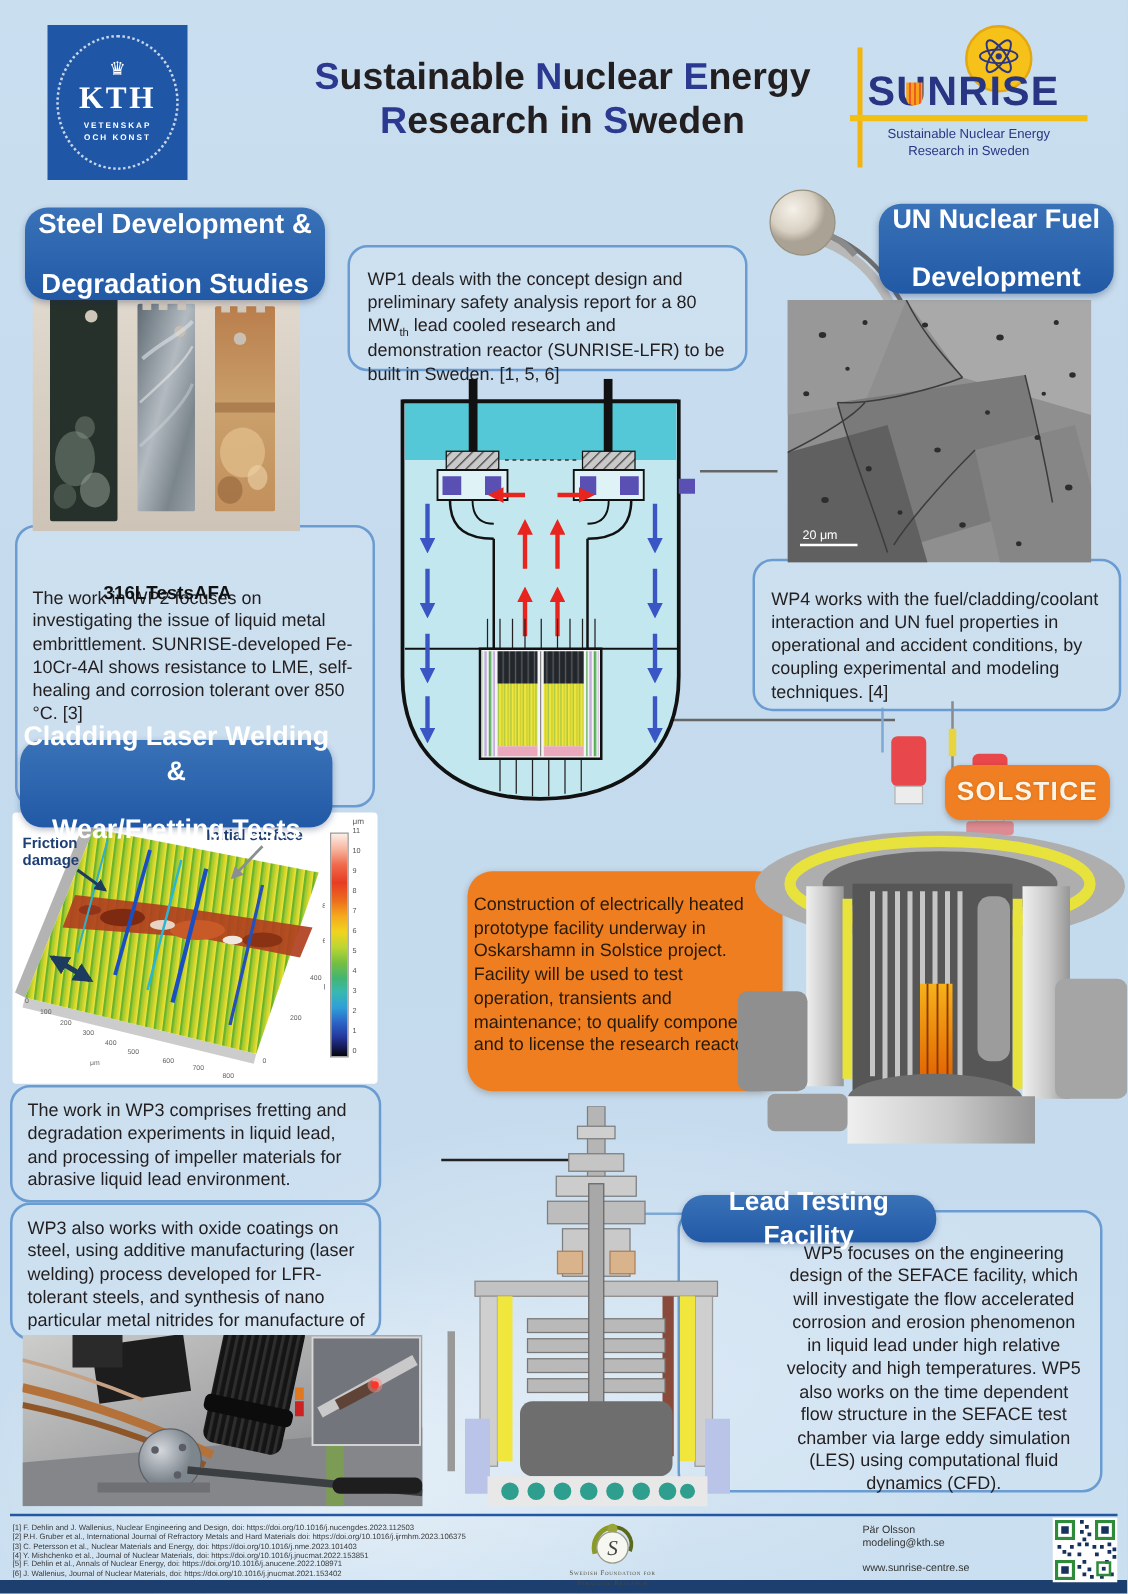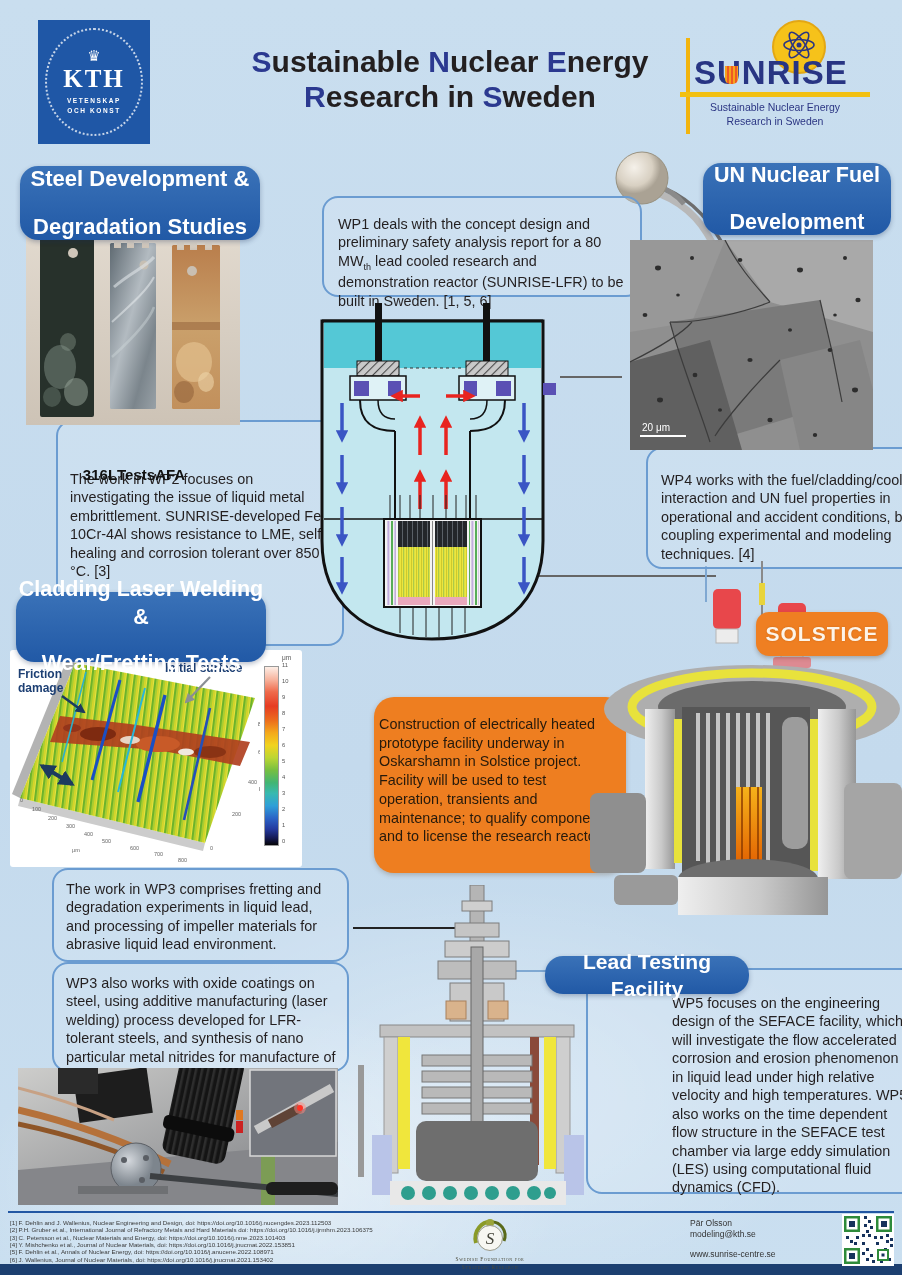--- a/index.html
+++ b/index.html
@@ -8,21 +8,21 @@
     background:
       radial-gradient(420px 260px at 30% 93%, rgba(255,255,255,.45), rgba(255,255,255,0) 70%),
       radial-gradient(500px 300px at 54% 86%, rgba(255,255,255,.35), rgba(255,255,255,0) 70%),
       linear-gradient(180deg,#c9deef 0%,#c4daed 60%,#cadfF0 100%);}
   .abs{position:absolute;}
   
   .bubble{position:absolute;z-index:6;display:flex;flex-direction:column;align-items:center;justify-content:center;
     background:linear-gradient(180deg,#3a72b8,#2159a6);color:#fff;font-weight:700;text-align:center;
     border-radius:18px;box-shadow:0 2px 5px rgba(20,40,80,.3);line-height:1.3;gap:19px;}
   
-  .tbox{position:absolute;z-index:2;border:2px solid #6b9cd1;border-radius:16px;background:rgba(222,236,247,.25);margin-left:44px;}
+  .tbox{position:absolute;z-index:2;border:2px solid #6b9cd1;border-radius:16px;background:rgba(222,236,247,.25);}
   .tbox p{margin:0;font-size:14.4px;line-height:1.28;color:#231f20;}
   .ttl{font-weight:700;font-size:30px;line-height:1.17;color:#231f20;text-align:center;}
   .cap{color:#2b3990;}
   sub.mw{font-size:9px;}
   .orange-box{position:absolute;z-index:2;background:#ee7e20;border-radius:20px;box-shadow:0 2px 5px rgba(80,40,0,.25);}
   .orange-box p{margin:0;font-size:14.4px;line-height:1.3;color:#261a0c;}
   .solstice-tag{position:absolute;z-index:7;background:#ef7f22;border-radius:13px;display:flex;align-items:center;justify-content:center;
     color:#fdf4e8;font-size:21px;font-weight:600;letter-spacing:1px;text-shadow:0 0 2px #c96614;box-shadow:0 2px 4px rgba(80,40,0,.3);}
   .photo{position:absolute;z-index:4;}
   .render{position:absolute;z-index:3;}
@@ -622,21 +622,21 @@
       </g>
       <line x1="10" y1="196" x2="56" y2="196" stroke="#fff" stroke-width="2"></line>
       <text x="12" y="191" font-size="10" fill="#fff">20 μm</text>
     </svg>
   </div>
 
   <div class="tbox" style="left:602px;top:447px;width:291px;height:118px;">
     <p style="padding:22px 10px 0 13px;">WP4 works with the fuel/cladding/coolant interaction and UN fuel properties in operational and accident conditions, by coupling experimental and modeling techniques. [4]</p>
   </div>
 
-  <div class="tbox" style="left:542px;top:968px;width:336px;height:222px;">
+  <div class="tbox" style="left:542px;top:968px;width:336px;height:222px;text-align:center;">
     <p style="padding:24px 14px 0 84px;">WP5 focuses on the engineering design of the SEFACE facility, which will investigate the flow accelerated corrosion and erosion phenomenon in liquid lead under high relative velocity and high temperatures. WP5 also works on the time dependent flow structure in the SEFACE test chamber via large eddy simulation (LES) using computational fluid dynamics (CFD).</p>
   </div>
   <div class="bubble" style="left:545px;top:956px;width:204px;height:38px;font-size:21px;">
     <div>Lead Testing Facility</div>
   </div>
 
   <div class="f-rule"></div>
 
   <div class="refs">
       <div class="ref-line">[1] F. Dehlin and J. Wallenius, Nuclear Engineering and Design, doi: https://doi.org/10.1016/j.nucengdes.2023.112503</div>

